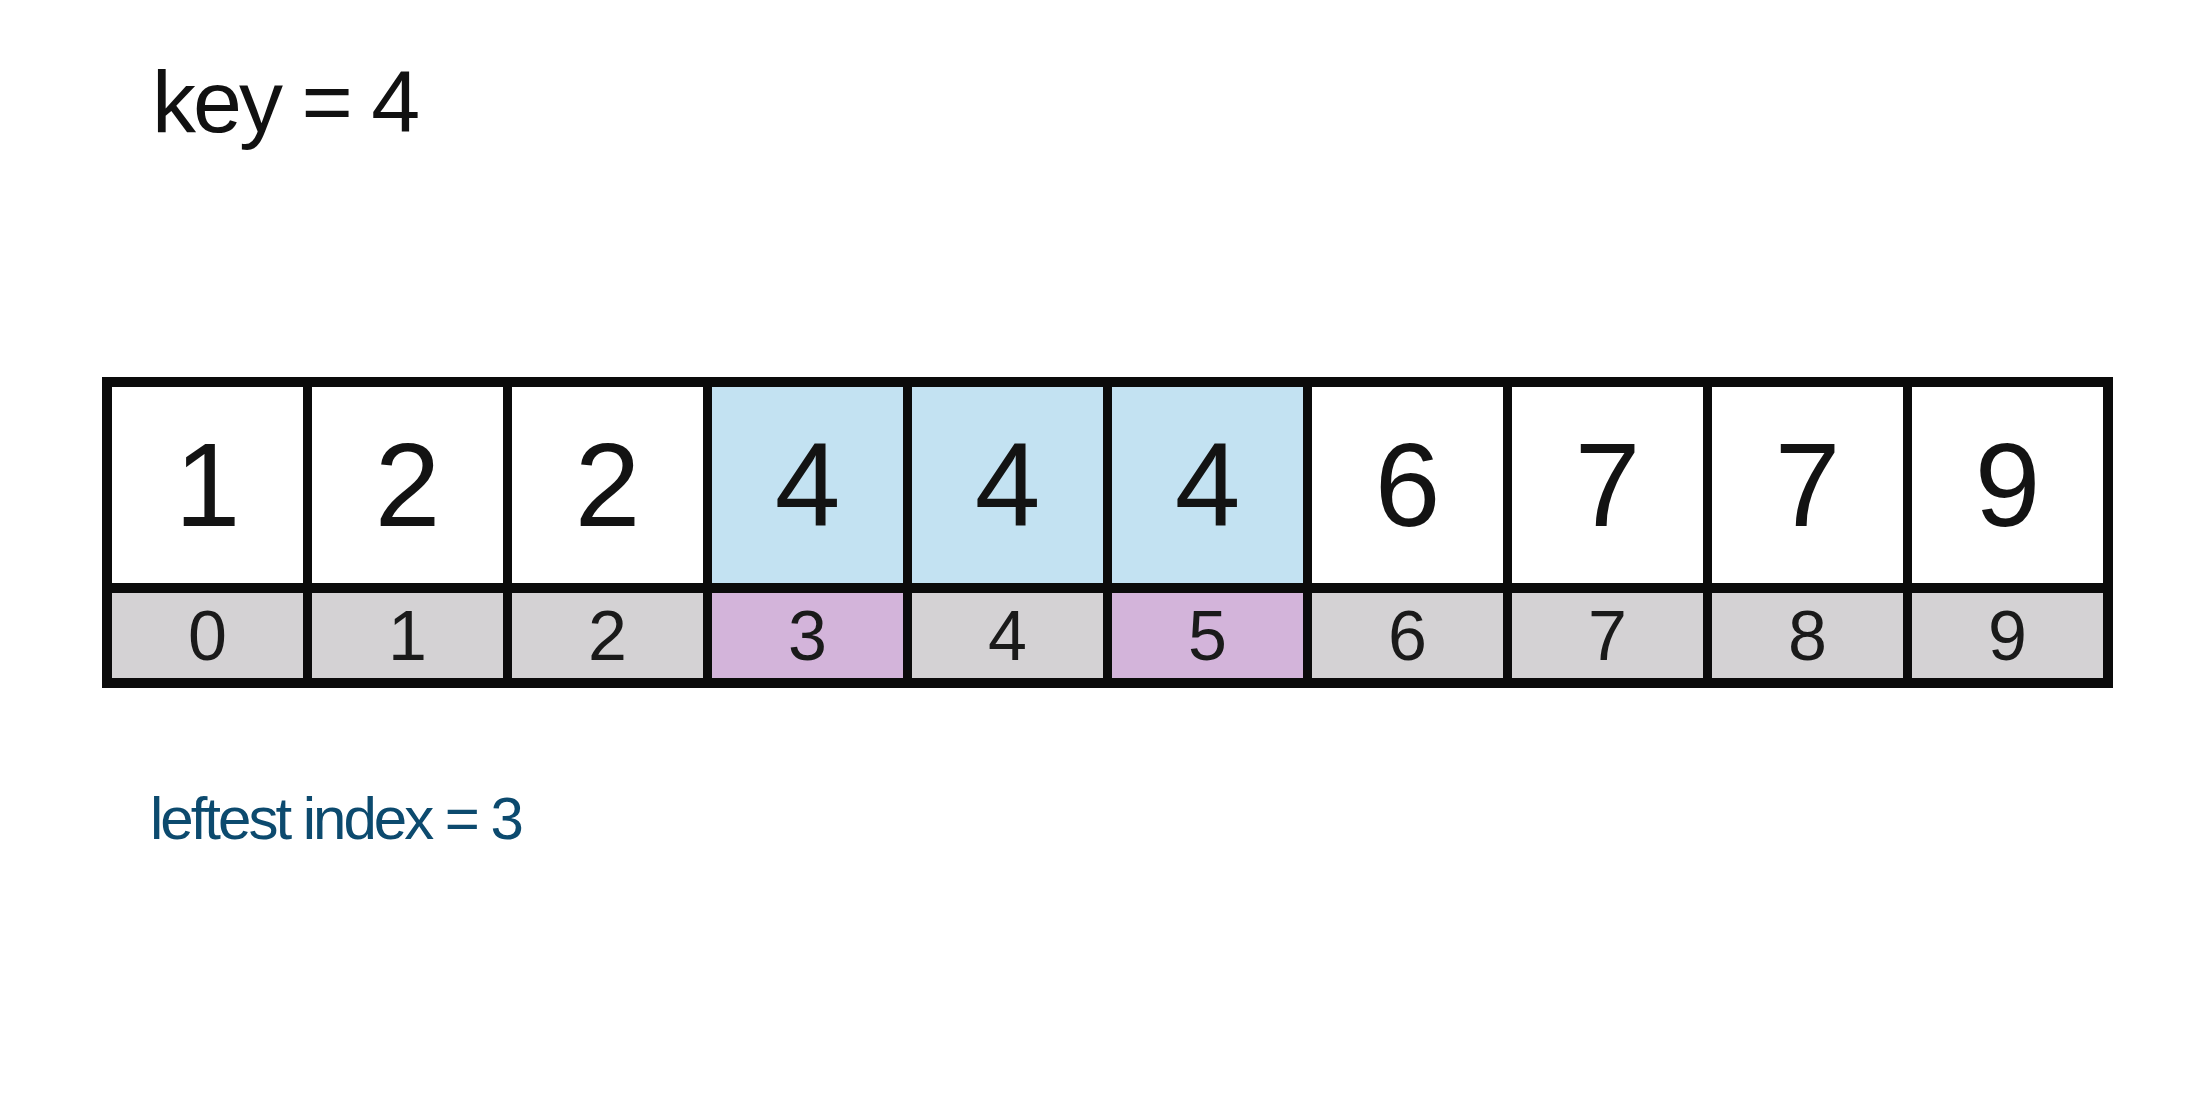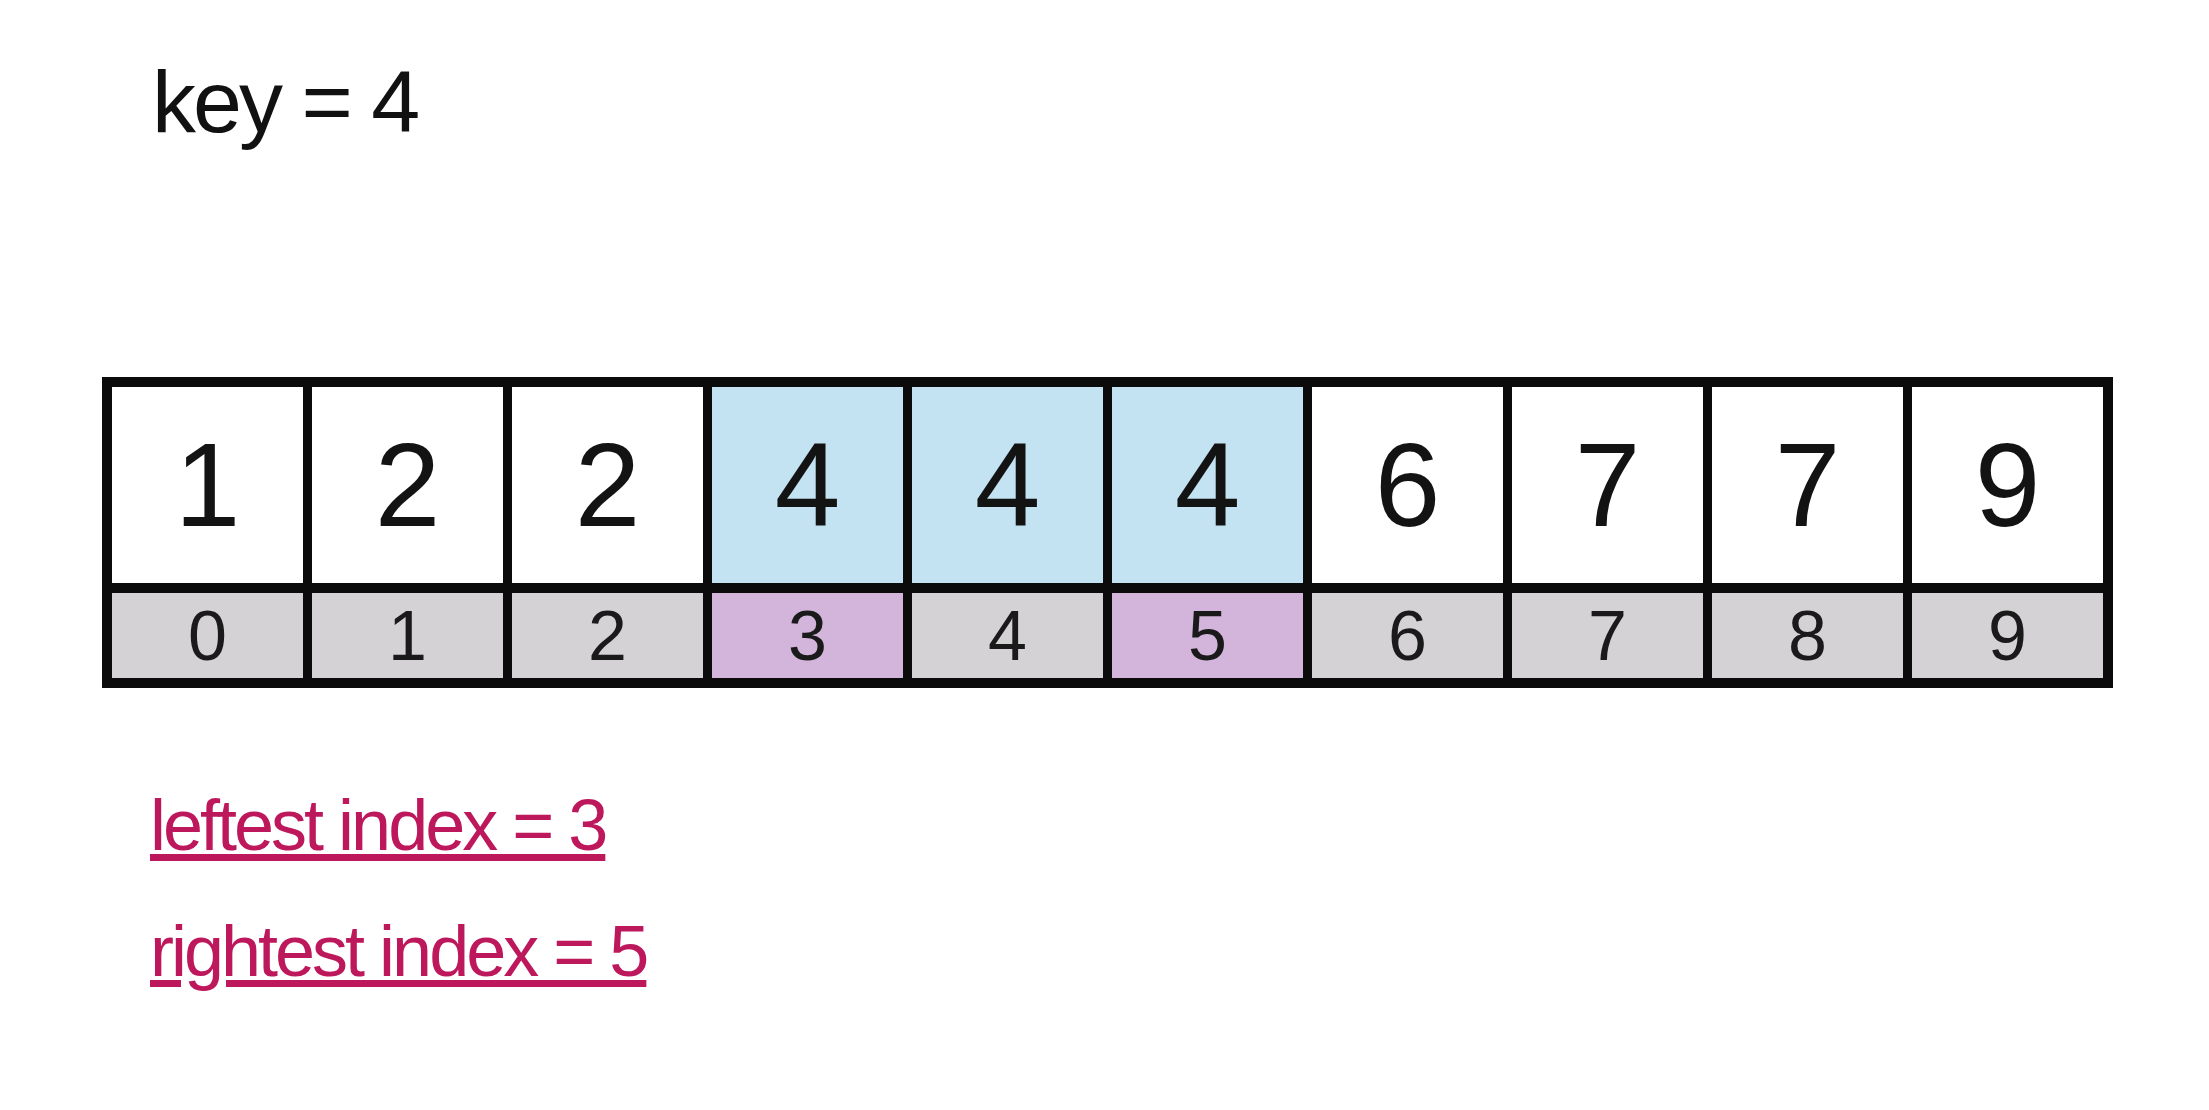--- a/index.html
+++ b/index.html
@@ -76,26 +76,25 @@
     letter-spacing: -4px;
     color: rgba(0, 0, 0, 0.055);
     white-space: nowrap;
     z-index: 3;
     pointer-events: none;
     line-height: 1.15;
   }
   .result-line {
     position: absolute;
     left: 150px;
-    font-size: 72px;
+    font-size: 60px;
     letter-spacing: -3px;
-    color: #be185d;
+    color: #0c4a6e;
     white-space: nowrap;
     line-height: 1.1;
-    text-decoration: underline;
   }
   .result-leftest  { top: 786px; }
   .result-rightest { top: 912px; }
 </style>
 </head>
 <body>
 
 <div class="canvas">
 
   <div class="key-label">key = 4</div>
@@ -180,15 +179,14 @@
           </div>
           <div class="cell-index" style="background: rgb(212, 210, 212);">
             <span>9</span>
           </div>
         </div>
       </div>
   </div>
 
   <div class="result-line result-leftest">leftest index = 3</div>
 
-  <div class="result-line result-rightest">rightest index = 5</div>
 
 </div>
 
 </body></html>

